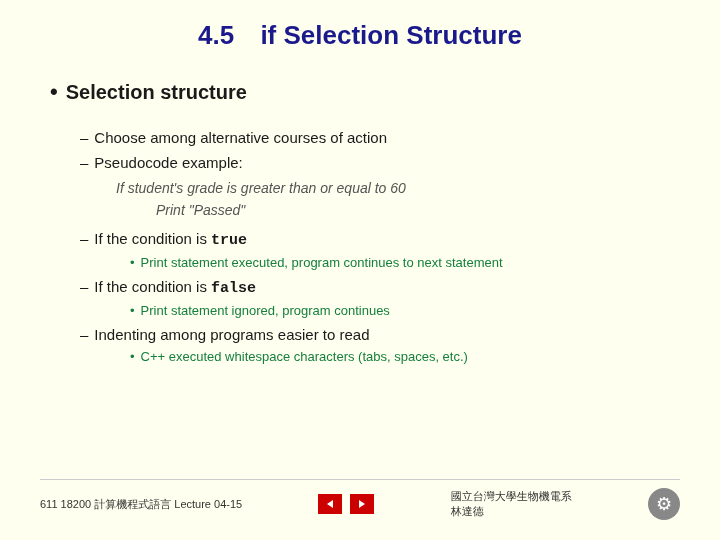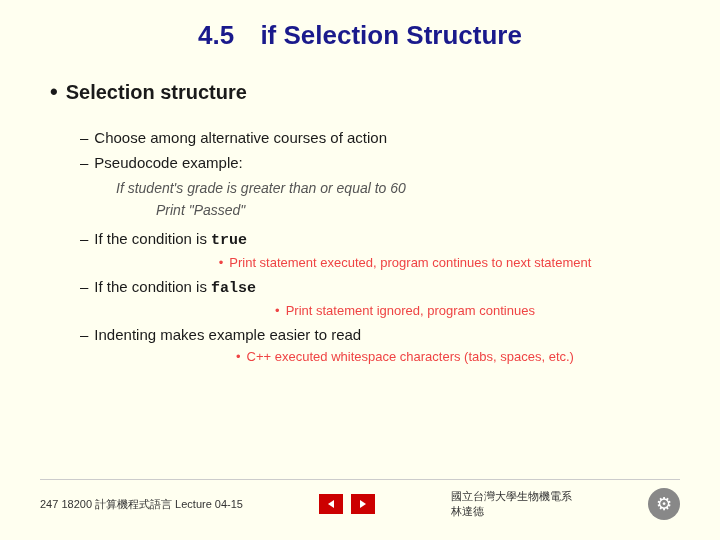--- a/index.html
+++ b/index.html
@@ -84,26 +84,25 @@
       margin-bottom: 8px;
       font-style: italic;
       color: #555;
       font-size: 14px;
       line-height: 1.6;
     }
 
     .sub-bullet {
       margin-left: 50px;
       font-size: 13px;
-      color: #ef4444;
+      color: #15803d;
       display: flex;
       align-items: flex-start;
       gap: 6px;
       margin-bottom: 5px;
-      justify-content: center;
     }
 
     .sub-bullet::before {
       content: "•";
       flex-shrink: 0;
     }
 
     code {
       font-family: Liberation Mono, monospace;
       font-weight: bold;
@@ -214,31 +213,31 @@
           <span>If the condition is </span><code>false</code>
         </span>
       </div>
       <div class="sub-bullet">
         <span>Print statement ignored, program continues</span>
       </div>
     </div>
 
     <div class="sub-item">
       <div class="dash-item">
-        <span>Indenting makes example easier to read</span>
+        <span>Indenting among programs easier to read</span>
       </div>
       <div class="sub-bullet">
         <span>C++ executed whitespace characters (tabs, spaces, etc.)</span>
       </div>
     </div>
 
   </div>
 
   <div class="footer">
-    <div class="footer-left">247 18200 計算機程式語言  Lecture 04-15</div>
+    <div class="footer-left">611 18200 計算機程式語言  Lecture 04-15</div>
     <div class="footer-center">
       <button class="nav-btn">
         <svg viewBox="0 0 10 10">
             <polygon points="8,1 2,5 8,9"></polygon>
           </svg>
       </button>
       <button class="nav-btn">
         <svg viewBox="0 0 10 10">
             <polygon points="2,1 8,5 2,9"></polygon>
           </svg>

